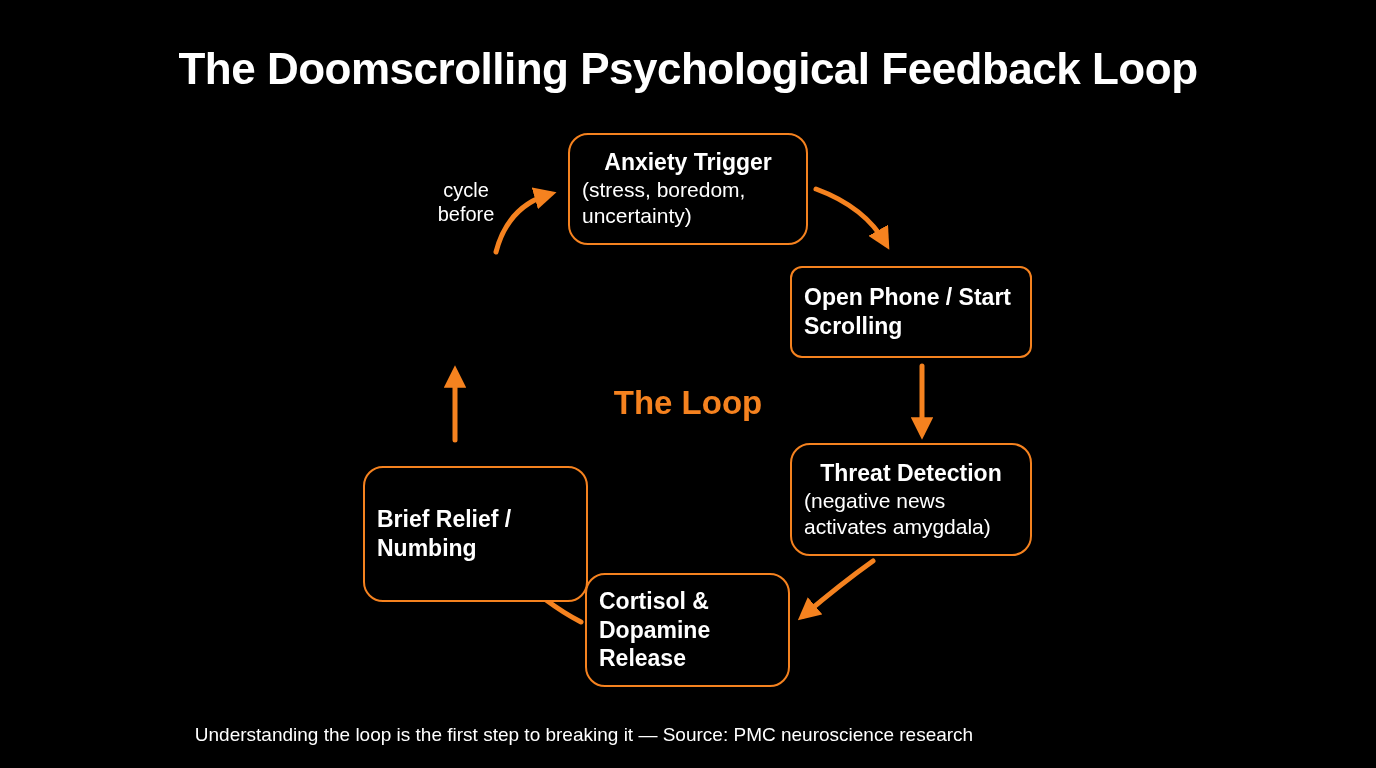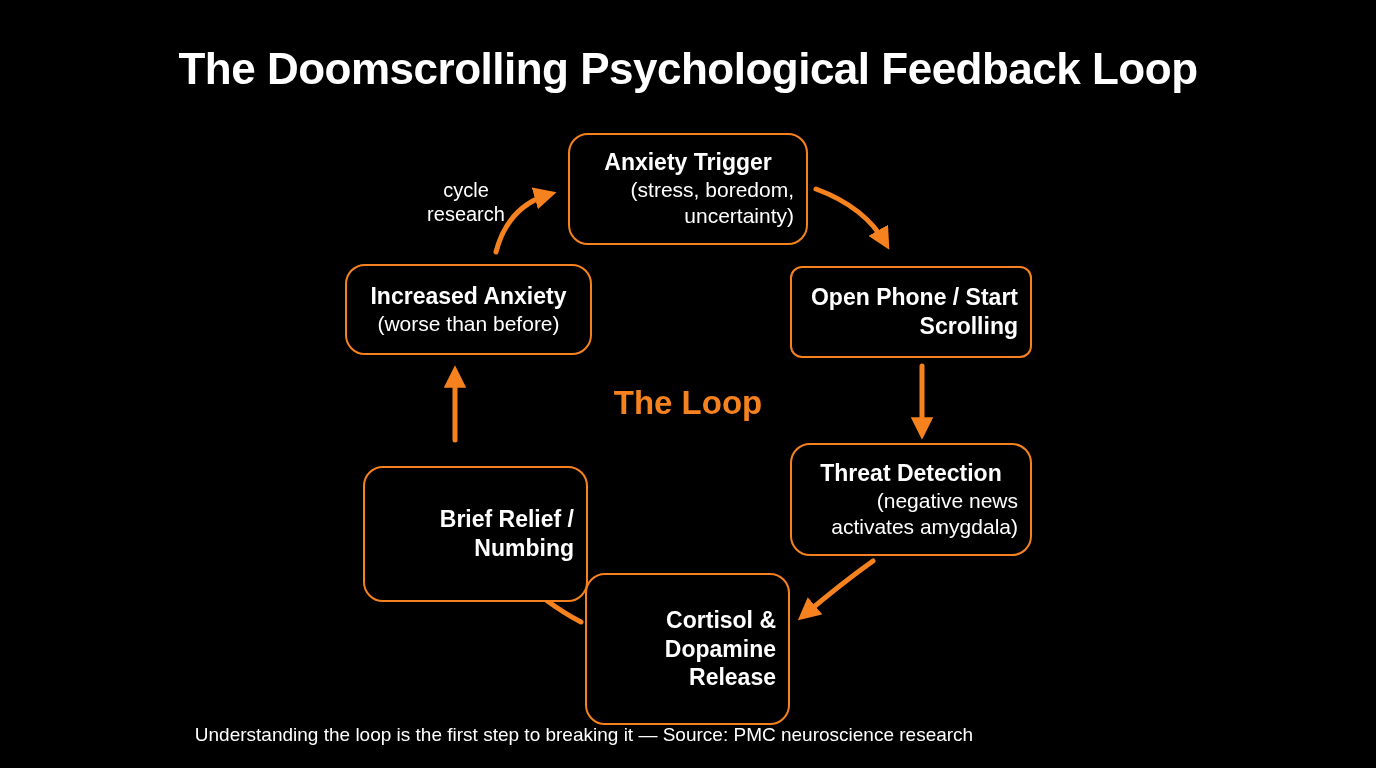--- a/index.html
+++ b/index.html
@@ -33,21 +33,21 @@
   }
   .node{
     position:absolute;
     border:2.5px solid var(--accent);
     border-radius:20px;
     background:var(--bg);
     display:flex;
     flex-direction:column;
     align-items:center;
     justify-content:center;
-    text-align:right;
+    text-align:left;
     padding:20px 12px;
   }
   .node-title{
     font-size:23px;
     font-weight:700;
     line-height:1.25;
     color:var(--text);
   }
   .node-subtitle{
     font-size:21px;
@@ -127,35 +127,31 @@
 
   <div class="node" style="left:790px;top:266px;width:242px;height:92px;border-radius:12px;">
     <div class="node-title">Open Phone / Start Scrolling</div>
   </div>
 
   <div class="node" style="left:790px;top:443px;width:242px;height:113px;">
     <div class="node-title">Threat Detection</div>
     <div class="node-subtitle">(negative news activates amygdala)</div>
   </div>
 
-  <div class="node" style="left:585px;top:573px;width:205px;height:152px;">
+  <div class="node" style="left:585px;top:573px;width:205px;height:114px;">
     <div class="node-title">Cortisol &amp; Dopamine Release</div>
   </div>
 
   <div class="node" style="left:363px;top:466px;width:225px;height:136px;">
     <div class="node-title">Brief Relief / Numbing</div>
   </div>
 
-  <div class="node" style="left:345px;top:264px;width:247px;height:91px;">
-    <div class="node-title">Increased Anxiety</div>
-    <div class="node-subtitle">(worse than before)</div>
-  </div>
 
   <div class="center-label">The Loop</div>
 
   <div class="cycle-label">
     <div>cycle</div>
-    <div>research</div>
+    <div>before</div>
   </div>
 
   <div class="footer-note">Understanding the loop is the first step to breaking it — Source: PMC neuroscience research</div>
 
 </div>
 
 </body></html>

